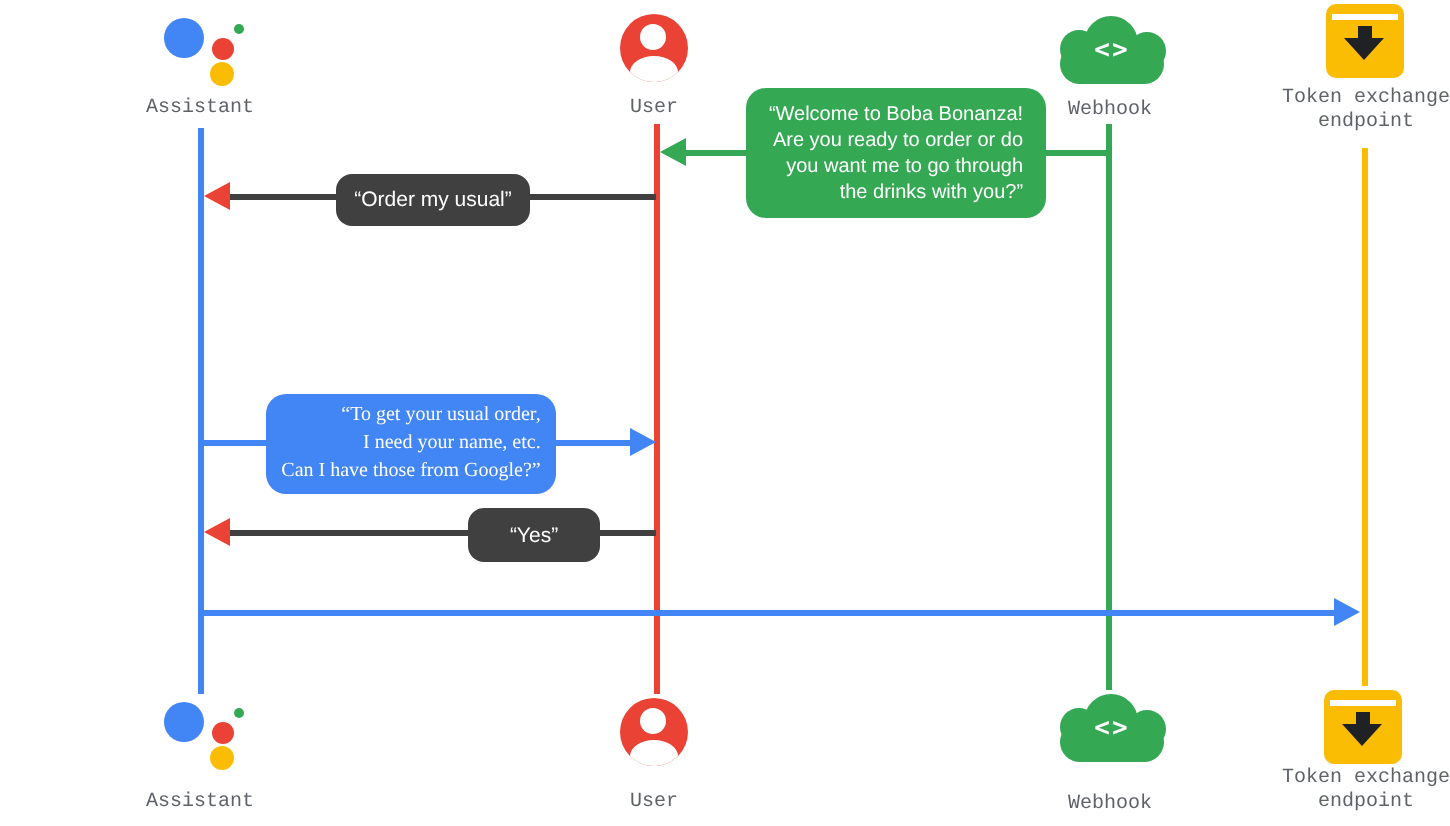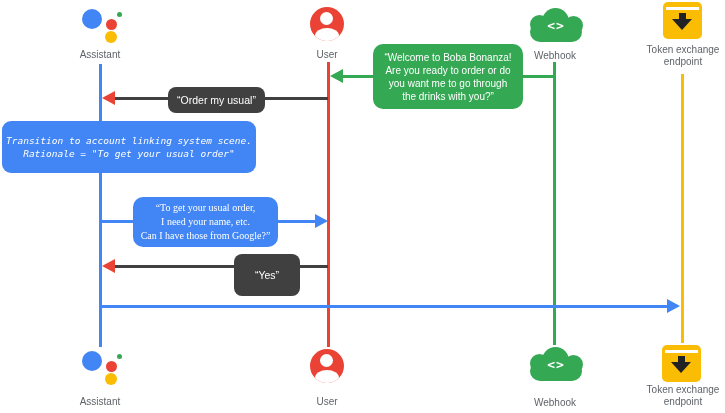--- a/index.html
+++ b/index.html
@@ -12,29 +12,29 @@
   .ll-green{background:#34A853;} .ll-yellow{background:#FBBC04;}
 
   
   .aline{position:absolute;height:3px;z-index:2;}
   .ahead{position:absolute;width:0;height:0;border-top:7px solid transparent;
          border-bottom:7px solid transparent;z-index:2;}
   .blue-bg{background:#4285F4;} .red-bg{background:#404040;} .green-bg{background:#34A853;}
 
   
   .msg{position:absolute;z-index:3;color:#fff;display:flex;align-items:center;
-       justify-content:center;text-align:center;white-space:pre-line;}
+       justify-content:center;text-align:right;white-space:pre-line;}
   .speech{font-size:10px;line-height:13px;border-radius:10px;}
   .speech-sm{font-size:10.5px;line-height:12px;border-radius:8px;}
   .note{font-family:"DejaVu Sans Mono",monospace;font-style:italic;
         font-size:9.5px;line-height:13.5px;border-radius:9px;}
 
   
   .actor-label{position:absolute;z-index:4;color:#5F6368;font-size:10px;font-weight:500;
-               text-align:center;white-space:pre-line;line-height:12px;}
+               text-align:center;white-space:pre-line;line-height:12px;font-family:Liberation Mono, monospace;}
 
   
   .alogo{position:absolute;width:46px;height:44px;z-index:4;}
   .alogo .c{position:absolute;border-radius:50%;}
   .alogo .big-blue{left:4px;top:7px;width:20px;height:20px;background:#4285F4;}
   .alogo .small-red{left:28px;top:17px;width:11px;height:11px;background:#EA4335;}
   .alogo .dot-green{left:39px;top:10px;width:5px;height:5px;background:#34A853;}
   .alogo .small-yellow{left:27px;top:29px;width:12px;height:12px;background:#FBBC04;}
 
   
@@ -92,28 +92,26 @@
   <div class="aline blue-bg" style="left:102px;top:305px;width:565px;"></div>
   <div class="ahead" style="left:667px;top:299px;border-left:13px solid #4285F4;"></div>
 
   <div class="msg speech green-bg" style="left:373px;top:44px;width:150px;height:65px;">“Welcome to Boba Bonanza!
 Are you ready to order or do
 you want me to go through
 the drinks with you?”</div>
 
   <div class="msg speech-sm red-bg" style="left:168px;top:87px;width:97px;height:26px;">“Order my usual”</div>
 
-  <div class="msg note blue-bg" style="left:2px;top:121px;width:254px;height:52px;">Transition to account linking system scene.
-Rationale = "To get your usual order"</div>
 
   <div class="msg speech blue-bg" style="left:133px;top:197px;width:145px;height:50px;line-height:14px;font-family:Liberation Serif, serif;">“To get your usual order,
 I need your name, etc.
 Can I have those from Google?”</div>
 
-  <div class="msg speech-sm red-bg" style="left:234px;top:254px;width:66px;height:42px;">“Yes”</div>
+  <div class="msg speech-sm red-bg" style="left:234px;top:254px;width:66px;height:27px;">“Yes”</div>
 
 
   <div class="alogo" style="left:78px;top:2px;">
     <span class="c big-blue"></span>
     <span class="c small-red"></span>
     <span class="c dot-green"></span>
     <span class="c small-yellow"></span>
   </div>
   <div class="actor-label" style="left:55px;top:49px;width:90px;">Assistant</div>
 

